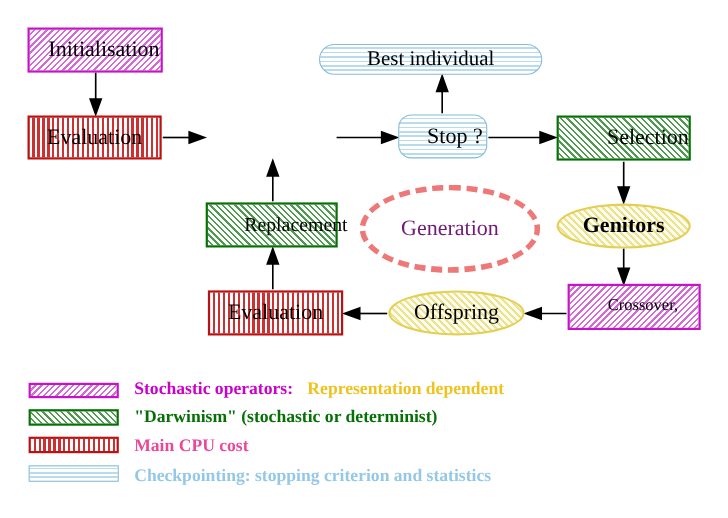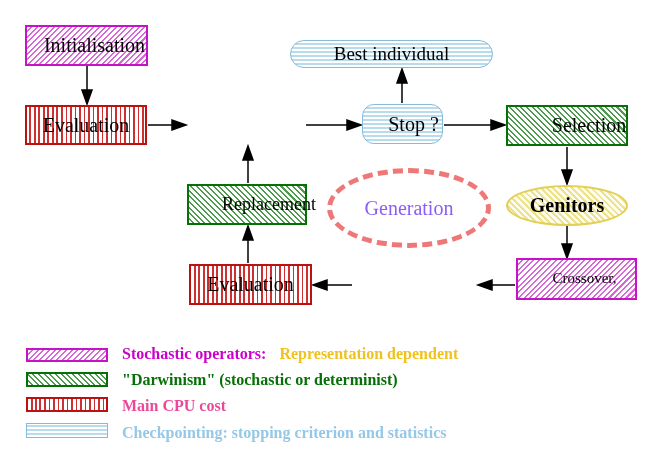--- a/index.html
+++ b/index.html
@@ -37,21 +37,21 @@
   .rounded{border-radius:12px;padding-left:22px;}
   .fs20{font-size:20px;}
   .fs19{font-size:19px;border-radius:14px;}
   .fs18{font-size:18px;}
   .fs15{font-size:15px;line-height:1.3;white-space:normal;}
   #generation-ellipse{
     position:absolute;left:327px;top:168px;width:164px;height:80px;box-sizing:border-box;
     border:5px dashed #ee7777;border-radius:50%;
     display:flex;align-items:center;justify-content:center;
   }
-  #generation-ellipse .glabel{color:#8b5cf6;font-size:20px;}
+  #generation-ellipse .glabel{color:#701a75;font-size:20px;}
   #arrows{position:absolute;left:0;top:0;}
   
   .swatch{position:absolute;left:26px;width:82px;box-sizing:border-box;}
   .legend-text{
     position:absolute;left:122px;font-size:16px;font-weight:bold;white-space:nowrap;
     font-family:"Liberation Serif","DejaVu Serif",serif;
   }
   .lt-magenta{color:#cc00cc;}
   .lt-gold{color:#f0c21e;margin-left:13px;}
   .lt-green{color:#067006;}
@@ -122,20 +122,21 @@
   <div class="node stripes-cyan rounded fs20" style="left:362px;top:104px;width:81px;height:40px;">Stop ?</div>
 
   <div class="node hatch-green fs20" style="left:506px;top:105px;width:122px;height:41px;">Selection</div>
 
   <div class="node hatch-yellow fs20" style="left:506px;top:185px;width:122px;height:41px;font-weight:bold;">Genitors</div>
 
   <div class="node hatch-magenta fs15" style="left:516px;top:258px;width:121px;height:42px;flex-direction:column;">
     <span>Crossover,</span>
   </div>
 
+  <div class="node hatch-yellow fs20" style="left:353px;top:264px;width:124px;height:41px;">Offspring</div>
 
   <div class="node stripes-red fs20" style="left:189px;top:264px;width:123px;height:41px;">Evaluation</div>
 
   <div class="node hatch-green fs18" style="left:187px;top:184px;width:120px;height:41px;">Replacement</div>
 
   <div id="generation-ellipse">
     <span class="glabel">Generation</span>
   </div>
 
   <div class="swatch hatch-magenta" style="top:348px;height:14px;"></div>

